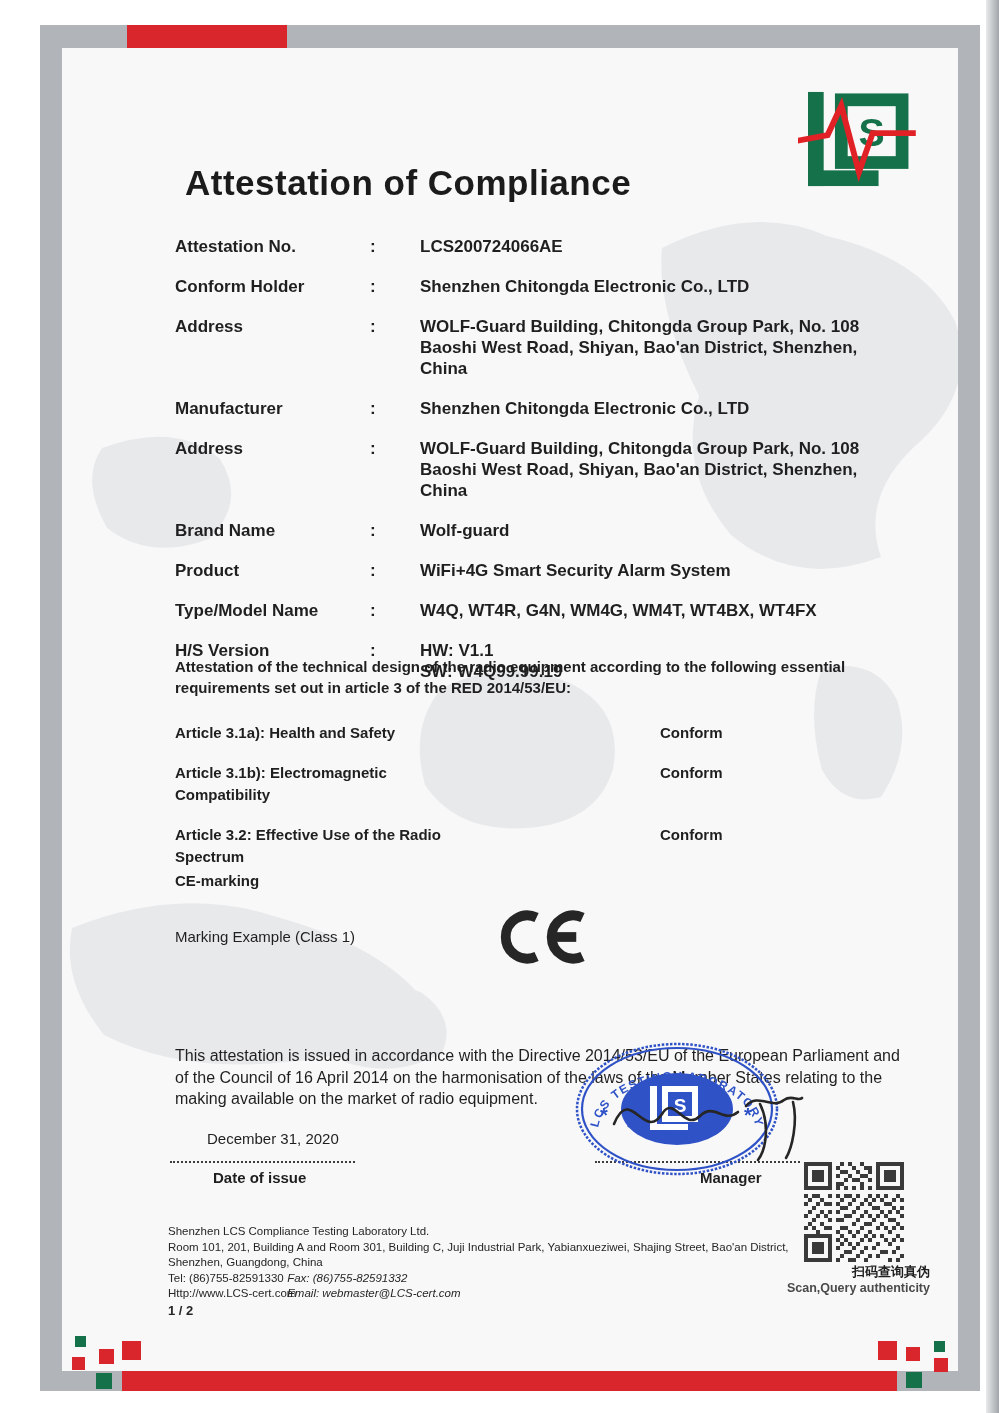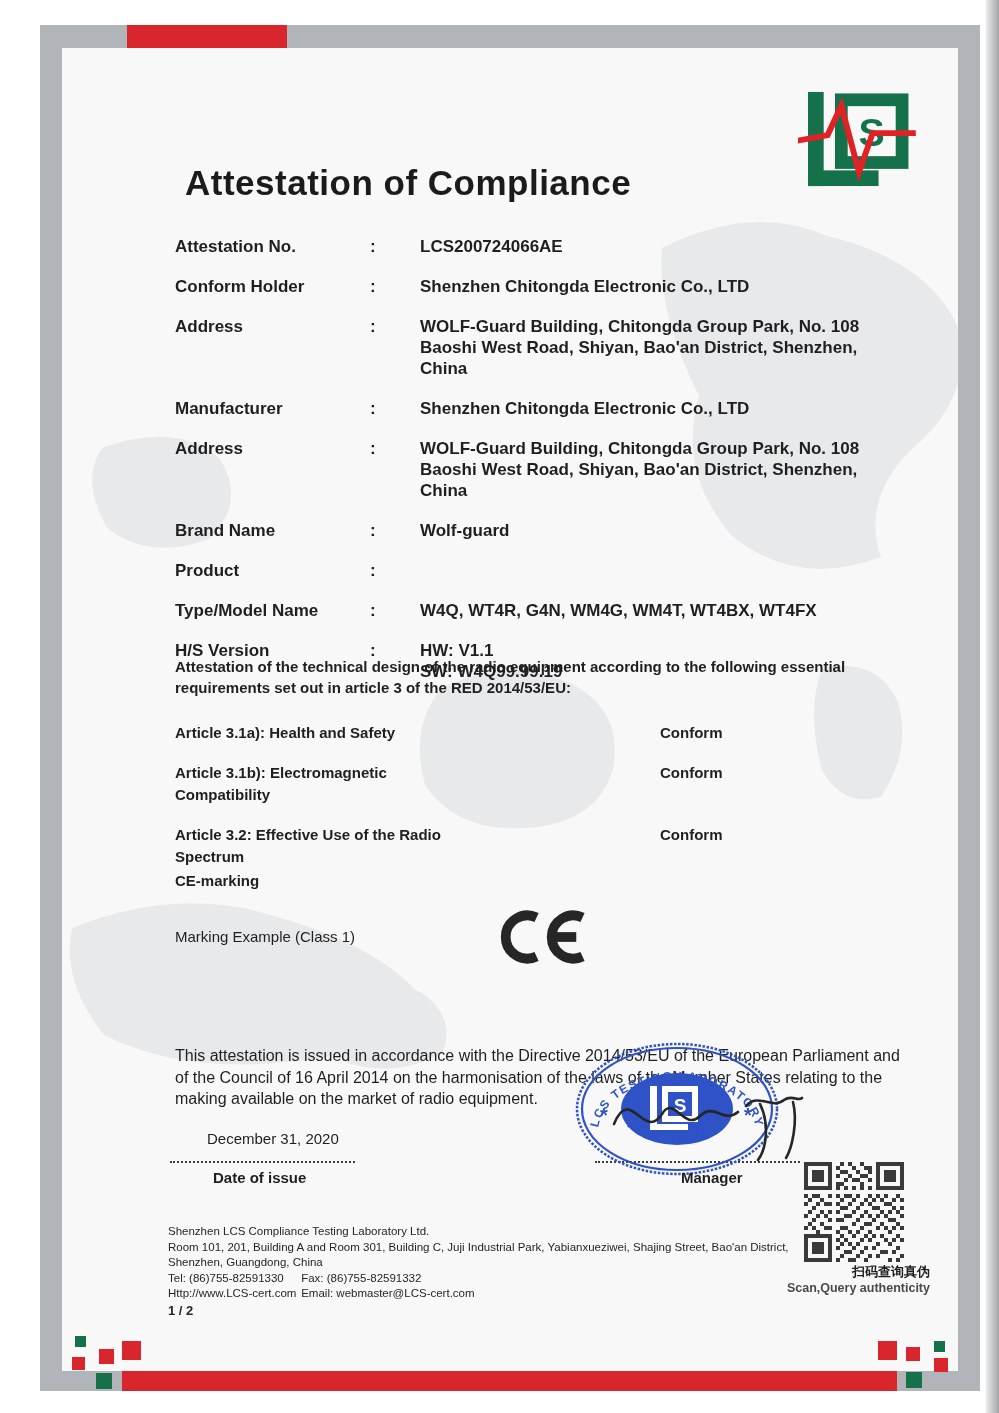--- a/index.html
+++ b/index.html
@@ -33,30 +33,30 @@
   .ce-label-row{left:175px;top:872px;font-size:15px;font-weight:700;z-index:3;}
   .marking-label{left:175px;top:928px;font-size:15px;z-index:3;}
   .ce-mark{left:492px;top:900px;z-index:3;}
   .closing{left:175px;top:1045px;width:728px;font-size:16px;line-height:21.5px;z-index:1;}
   .sig-block{z-index:3;font-size:15px;}
   .dotline{border-top:2px dotted #3c3c3c;height:0;}
   .date-line{left:170px;top:1161px;width:185px;z-index:1;}
   .manager-line{left:595px;top:1161px;width:205px;z-index:1;}
   .date-text{left:207px;top:1130px;z-index:3;}
   .date-caption{left:213px;top:1169px;font-weight:700;z-index:3;}
-  .manager-caption{left:681px;top:1169px;font-weight:700;z-index:5;}
+  .manager-caption{left:700px;top:1169px;font-weight:700;z-index:5;}
   .stamp{left:572px;top:1040px;z-index:4;}
   .signature{left:600px;top:1062px;z-index:5;}
   .qr{left:800px;top:1160px;z-index:6;background:#f8f8f9;padding:2px;}
   .qr-caption{left:780px;top:1264px;width:150px;text-align:right;z-index:6;}
   .qr-cn{font-size:13px;font-weight:700;line-height:16px;}
   .qr-en{font-size:12.5px;font-weight:700;color:#4a4a4a;line-height:16px;}
   .footer{left:168px;top:1224px;font-size:11.5px;line-height:15px;color:#262626;z-index:3;white-space:nowrap;}
   .fline{margin:0 0 .5px 0;}
-  .fcols span.c2{display:inline-block;margin-left:18px;}
+  .fcols span.c2{display:inline-block;margin-left:4px;font-style:italic;}
   .fcols .c1{display:inline-block;width:112px;}
   .pageno{font-size:13px;font-weight:700;margin-top:2px;}
   .logo{left:798px;top:90px;z-index:3;}
   .watermark{left:62px;top:48px;z-index:0;opacity:.55;}
 </style>
 </head>
 <body>
 
 <div class="canvas">
 
@@ -128,20 +128,21 @@
       <div class="fvalue">WOLF-Guard Building, Chitongda Group Park, No. 108 Baoshi West Road, Shiyan, Bao'an District, Shenzhen, China</div>
     </div>
     <div class="frow">
       <div class="flabel">Brand Name</div>
       <div class="fcolon">:</div>
       <div class="fvalue">Wolf-guard</div>
     </div>
     <div class="frow">
       <div class="flabel">Product</div>
       <div class="fcolon">:</div>
+      <div class="fvalue">WiFi+4G Smart Security Alarm System</div>
     </div>
     <div class="frow">
       <div class="flabel">Type/Model Name</div>
       <div class="fcolon">:</div>
       <div class="fvalue">W4Q, WT4R, G4N, WM4G, WM4T, WT4BX, WT4FX</div>
     </div>
     <div class="frow">
       <div class="flabel">H/S Version</div>
       <div class="fcolon">:</div>
       <div class="fvalue">HW: V1.1

